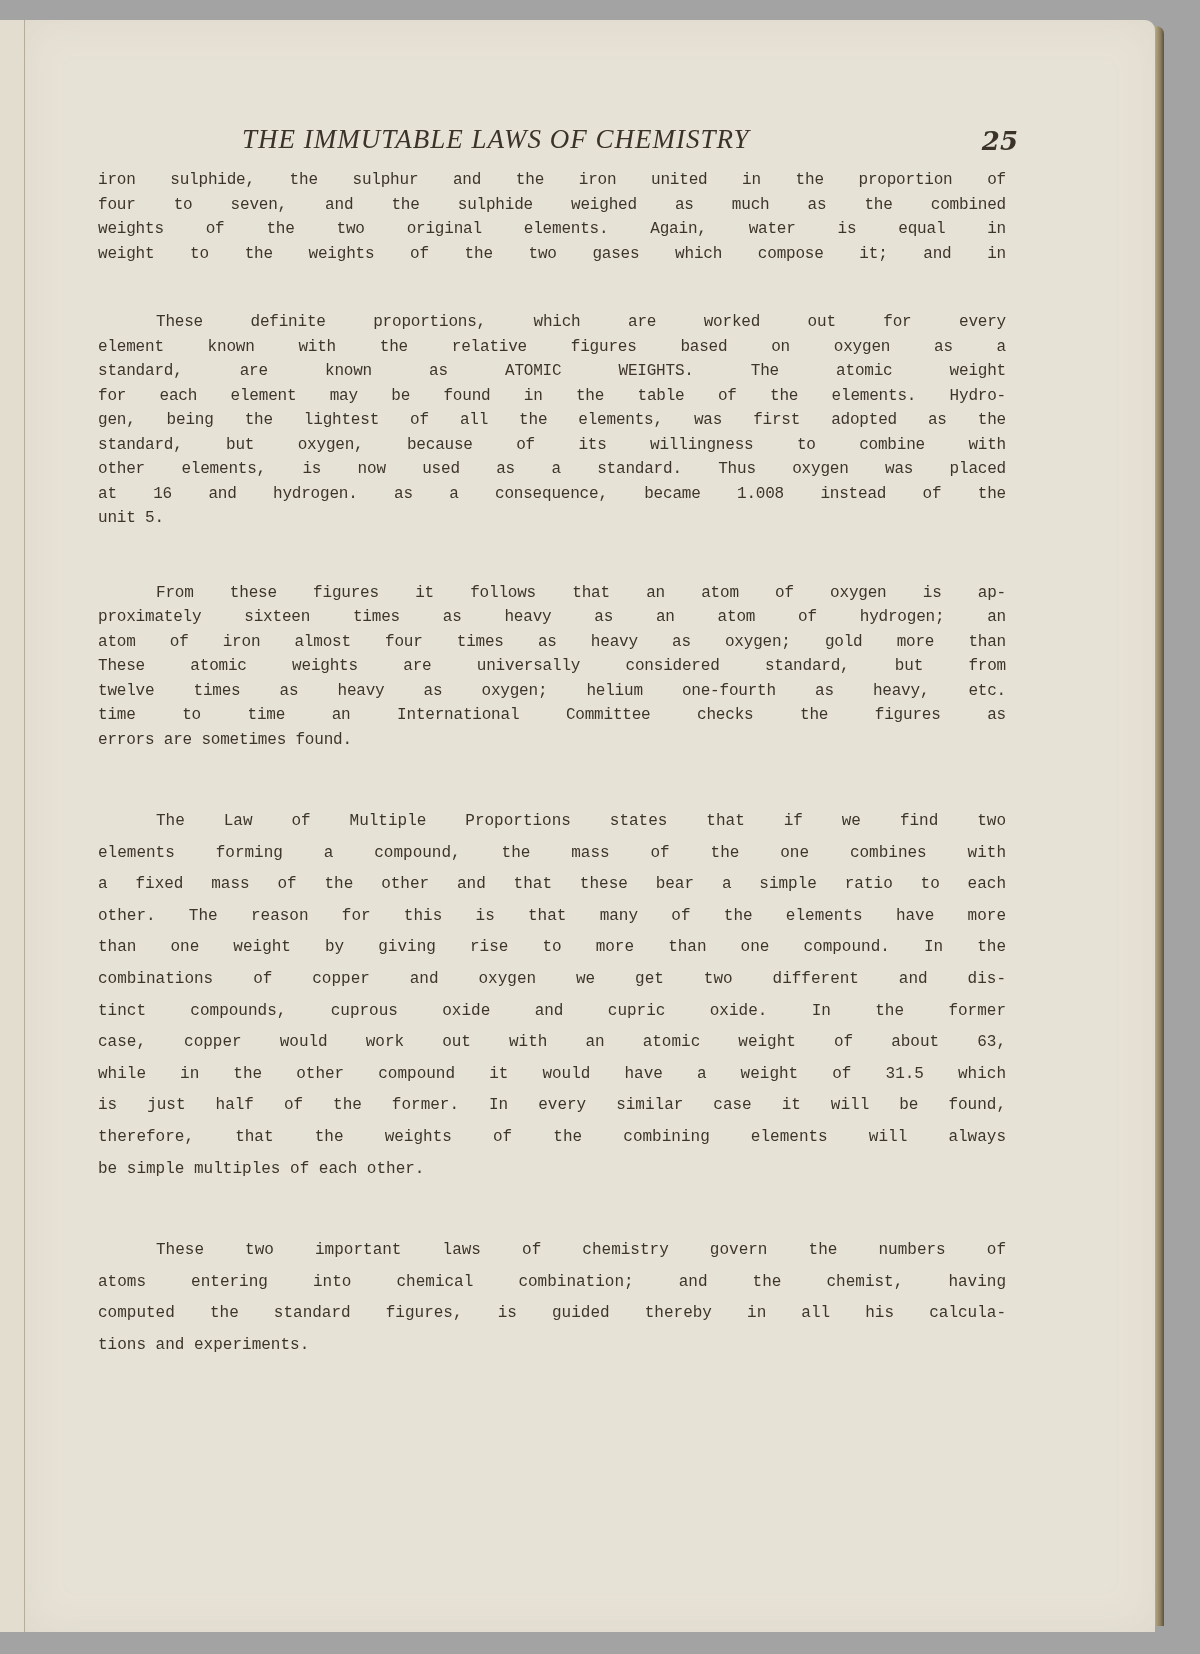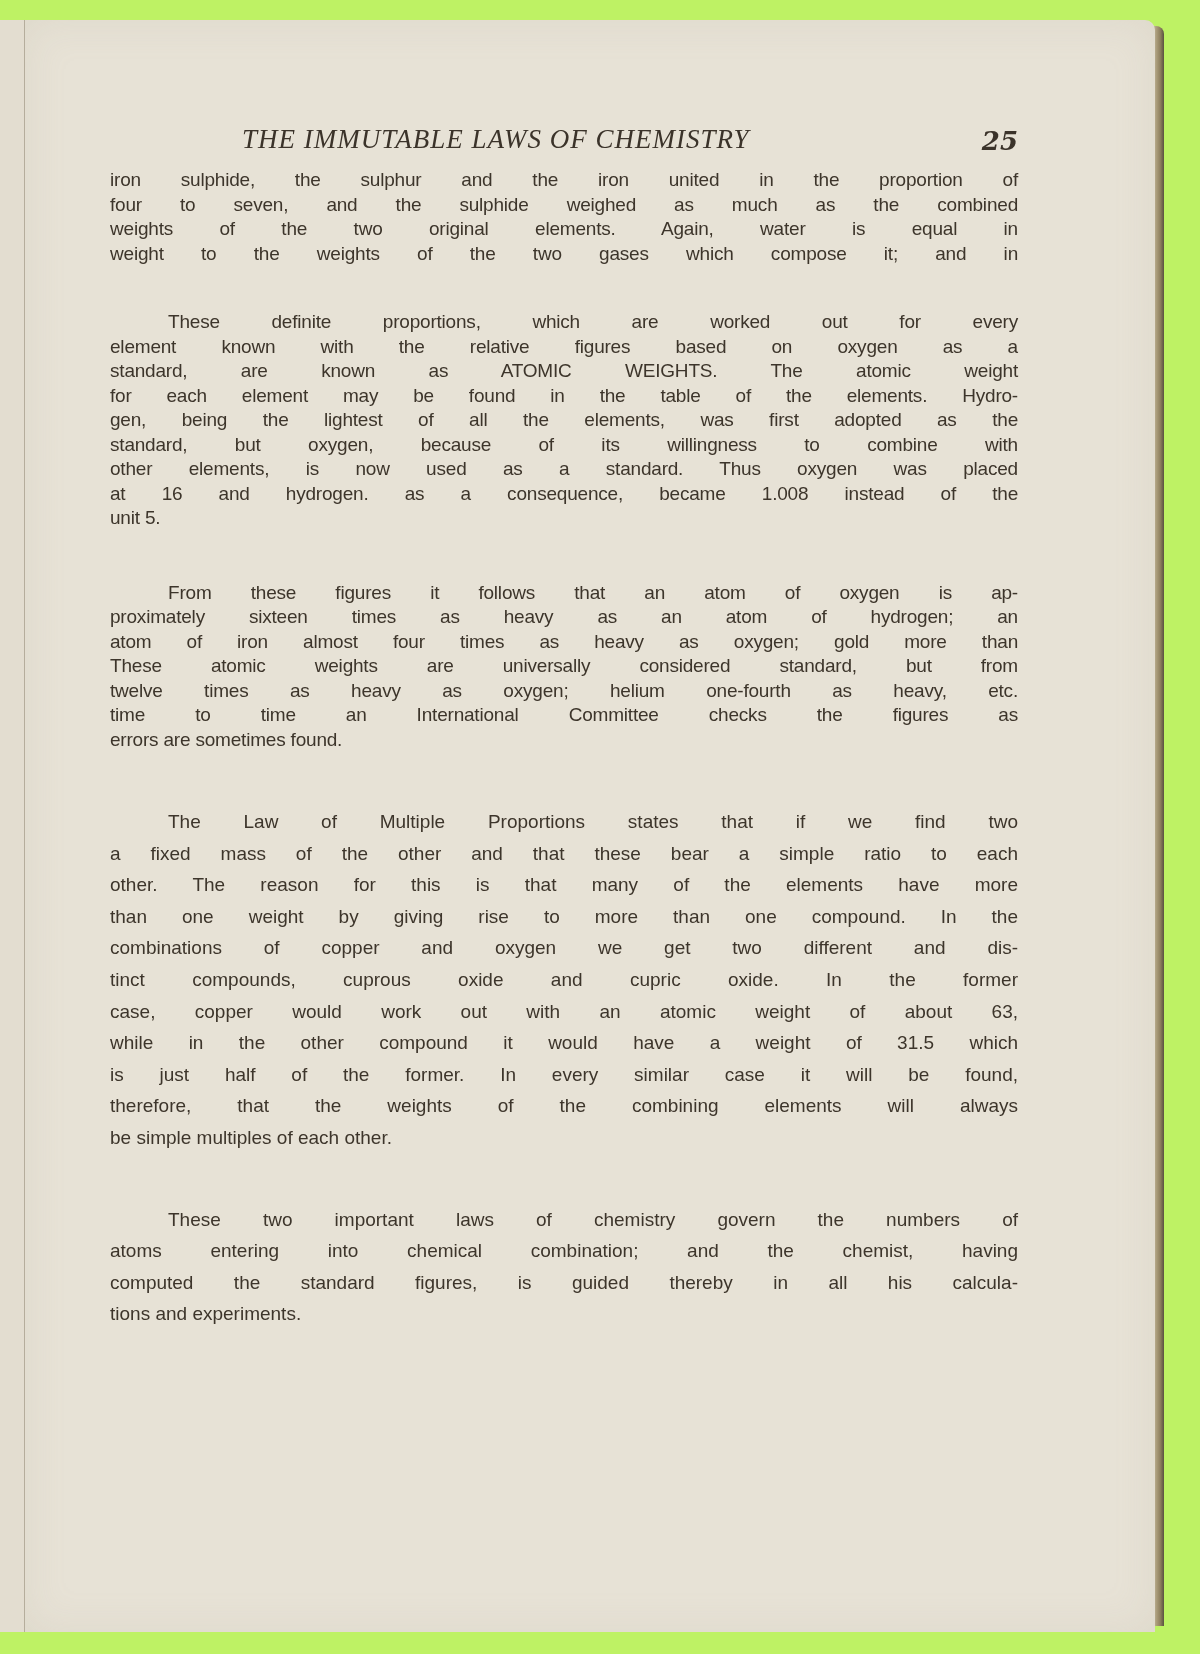--- a/index.html
+++ b/index.html
@@ -7,21 +7,21 @@
       padding: 0;
       width: 1200px;
       height: 1654px;
       overflow: hidden;
       background: #2a2a2d;
     }
     .scan {
       position: relative;
       width: 1200px;
       height: 1654px;
-      background: #bef264;
+      background: #a3a3a3;
     }
     .prev-page-edge {
       position: absolute;
       left: 0;
       top: 20px;
       width: 24px;
       height: 1612px;
       background: #e3ddd0;
       border-right: 2px solid #b5ad9c;
     }
@@ -67,25 +67,25 @@
       right: 0;
       top: 2px;
       font-family: "DejaVu Serif", serif;
       font-style: italic;
       font-weight: bold;
       font-size: 26px;
       color: #3b332a;
     }
     .body-text {
       position: absolute;
-      left: 110px;
+      left: 98px;
       top: 168px;
       width: 908px;
-      font-family: Liberation Sans, sans-serif;
-      font-size: 19px;
+      font-family: Liberation Mono, monospace;
+      font-size: 16px;
       color: #3d352b;
     }
     .para {
       margin: 0;
     }
     .line {
       display: block;
       text-align: justify;
       text-align-last: justify;
       white-space: nowrap;
@@ -158,20 +158,21 @@
       <span class="line">These atomic weights are universally considered standard, but from</span>
       <span class="line">twelve times as heavy as oxygen; helium one-fourth as heavy, etc.</span>
       <span class="line">time to time an International Committee checks the figures as</span>
       <span class="line last">errors are sometimes found.</span>
     </div>
 
     <div class="gap-l"></div>
 
     <div class="para loose">
       <span class="line indent">The Law of Multiple Proportions states that if we find two</span>
+      <span class="line">elements forming a compound, the mass of the one combines with</span>
       <span class="line">a fixed mass of the other and that these bear a simple ratio to each</span>
       <span class="line">other.  The reason for this is that many of the elements have more</span>
       <span class="line">than one weight by giving rise to more than one compound.  In the</span>
       <span class="line">combinations of copper and oxygen we get two different and dis-</span>
       <span class="line">tinct compounds, cuprous oxide and cupric oxide.  In the former</span>
       <span class="line">case, copper would work out with an atomic weight of about 63,</span>
       <span class="line">while in the other compound it would have a weight of 31.5 which</span>
       <span class="line">is just half of the former.  In every similar case it will be found,</span>
       <span class="line">therefore, that the weights of the combining elements will always</span>
       <span class="line last">be simple multiples of each other.</span>

